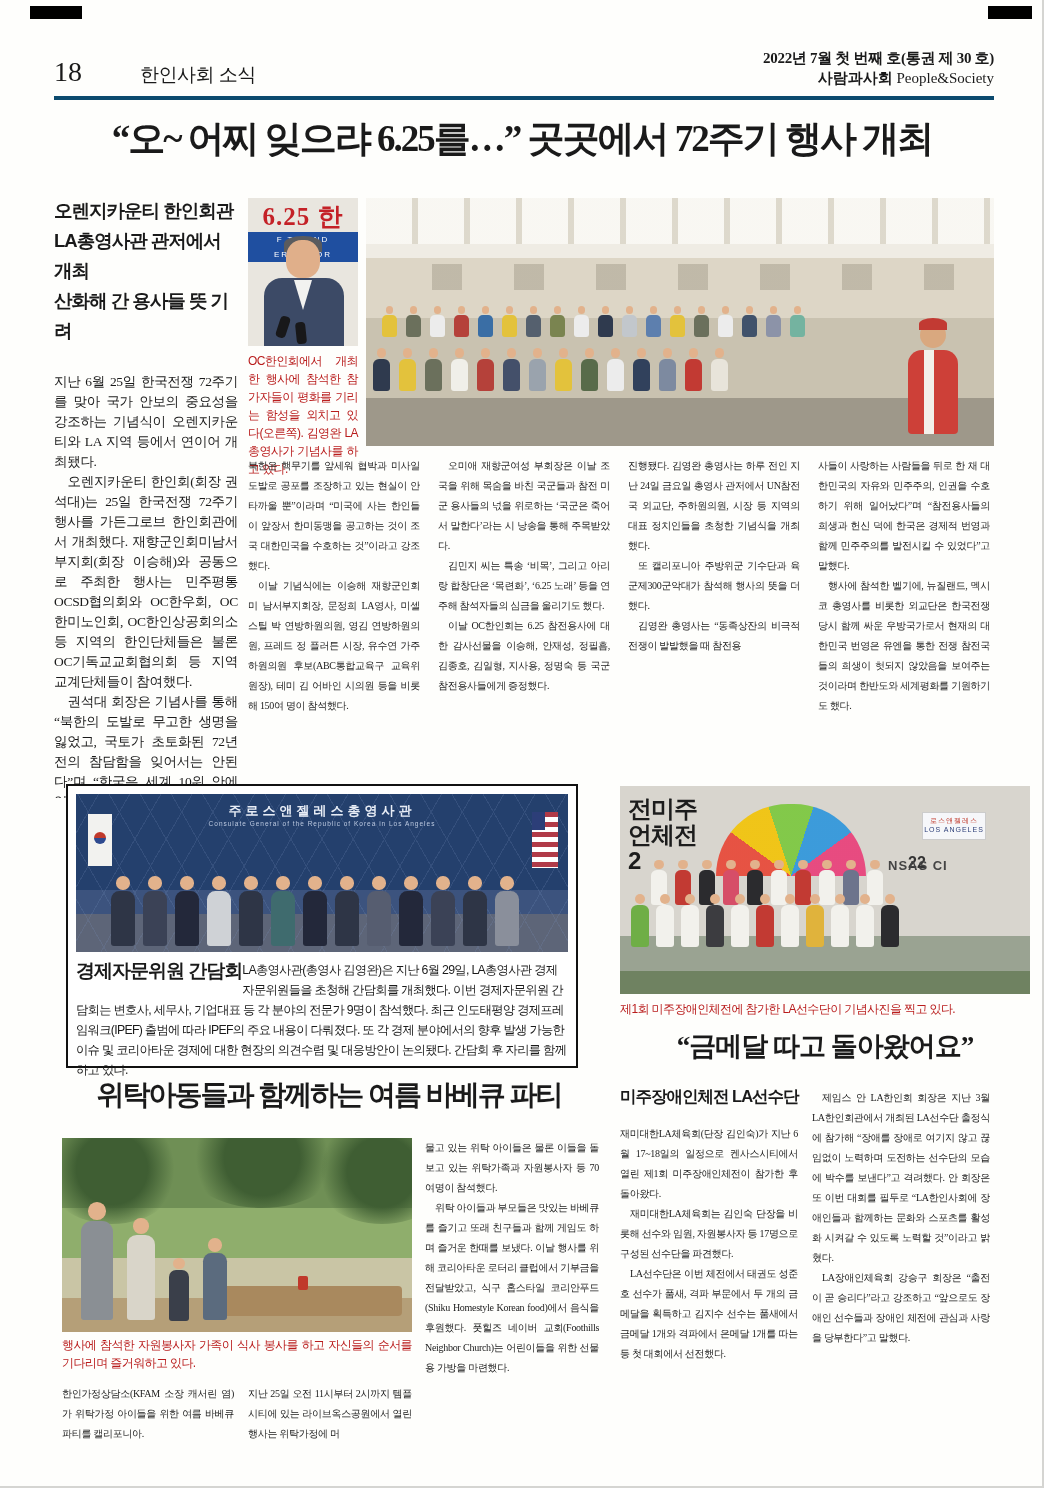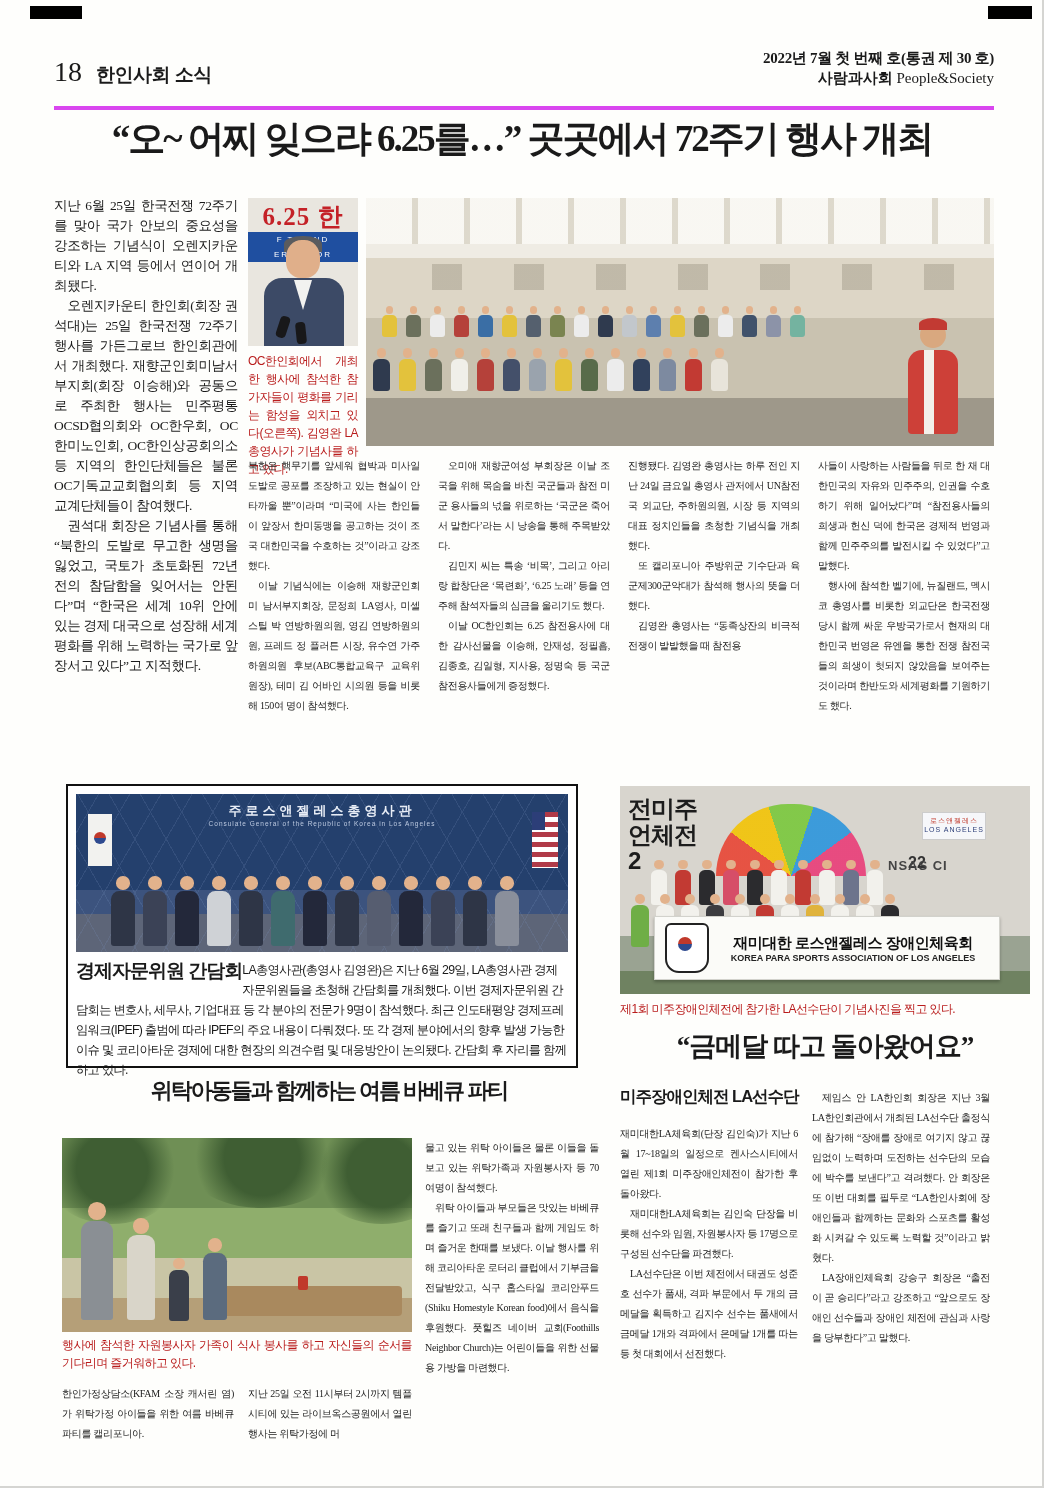--- a/index.html
+++ b/index.html
@@ -3,24 +3,24 @@
 <meta charset="utf-8">
 <style>
   html,body{margin:0;padding:0;background:#888;}
   .page{position:relative;width:1044px;height:1488px;margin:0 auto;background:#fefefc;color:#1a1a1a;overflow:hidden;
         box-shadow:inset -2px 0 0 #d5d5d2, inset 0 -2px 0 #d5d5d2;}
 
   .mark{position:absolute;top:6px;height:13px;background:#000;}
   .mark.l{left:30px;width:52px;} .mark.r{right:12px;width:44px;}
 
   .page-header{position:absolute;left:54px;right:50px;top:42px;height:46px;display:flex;
-               justify-content:space-between;align-items:flex-end;border-bottom:4px solid #d946ef;padding-bottom:18px;}
+               justify-content:space-between;align-items:flex-end;border-bottom:4px solid #0c4a6e;padding-bottom:8px;}
   .ph-left{display:flex;align-items:baseline;gap:14px;}
   .page-num{font-family:"Liberation Serif",serif;font-size:28px;}
-  .section-title{font-family:"Liberation Sans",sans-serif;font-weight:bold;font-size:19px;letter-spacing:-0.5px;}
+  .section-title{font-family:"Liberation Sans",sans-serif;font-weight:normal;font-size:19px;letter-spacing:-0.5px;margin-left:44px;}
   .ph-right{text-align:right;font-size:15px;line-height:1.35;}
   .issue-line{font-family:"Liberation Serif",serif;font-weight:bold;letter-spacing:-0.3px;}
   .edition-ko{font-family:"Liberation Sans",sans-serif;font-weight:bold;}
   .edition-en{font-family:"Liberation Serif",serif;}
 
   .headline1{position:absolute;left:54px;right:54px;top:114px;text-align:center;
              font-family:"Liberation Serif",serif;font-weight:bold;font-size:37px;letter-spacing:-2px;}
 
   .bodytext{font-family:"Liberation Serif","DejaVu Serif",serif;font-size:10px;line-height:20px;
             text-align:justify;letter-spacing:-0.3px;}
@@ -119,21 +119,21 @@
   .paraD-caption{position:absolute;left:620px;top:1000px;width:410px;}
 
   .headline2{position:absolute;left:620px;top:1028px;width:410px;text-align:center;
              font-family:"Liberation Serif",serif;font-weight:bold;font-size:27px;letter-spacing:-1px;}
   .subhead2{position:absolute;left:620px;top:1086px;width:180px;font-family:"Liberation Sans",sans-serif;
             font-weight:bold;font-size:16.5px;letter-spacing:-1px;}
   .ps-col1{position:absolute;left:620px;top:1124px;width:178px;height:338px;overflow:hidden;}
   .ps-col2{position:absolute;left:812px;top:1088px;width:178px;height:376px;overflow:hidden;}
 
   .headline3{position:absolute;left:54px;top:1076px;width:550px;text-align:center;
-             font-family:"Liberation Sans",sans-serif;font-weight:bold;font-size:22px;letter-spacing:-2px;}
+             font-family:"Liberation Sans",sans-serif;font-weight:bold;font-size:28px;letter-spacing:-2px;}
 
   
   .photoE{position:absolute;left:62px;top:1138px;width:350px;height:194px;overflow:hidden;
           background:linear-gradient(180deg,#6f8f55 0 70px,#8fae6c 70px 120px,#c9c5a5 120px 160px,#b59f78 160px 194px);}
   .pe-blob{position:absolute;border-radius:50%;background:radial-gradient(circle,#3f5e33 0 40%,rgba(63,94,51,0) 70%);}
   .pe-table{position:absolute;left:150px;bottom:16px;width:190px;height:30px;background:#a9895e;border-radius:4px;}
   .pe-cup{position:absolute;left:236px;bottom:42px;width:10px;height:14px;background:#c0392b;border-radius:2px;}
   .bbq-caption{position:absolute;left:62px;top:1336px;width:350px;}
   .bbq-col1{position:absolute;left:62px;top:1384px;width:172px;height:80px;overflow:hidden;}
   .bbq-col2{position:absolute;left:248px;top:1384px;width:164px;height:80px;overflow:hidden;}
@@ -160,20 +160,25 @@
       <div>
         <span class="edition-ko">사람과사회</span>
         <span class="edition-en">People&amp;Society</span>
       </div>
     </div>
   </div>
 
   <div class="headline1">“오~ 어찌 잊으랴 6.25를…” 곳곳에서 72주기 행사 개최</div>
 
   <div class="col1">
+    <div class="subhead1">
+      <span>오렌지카운티 한인회관</span>
+      <span>LA총영사관 관저에서 개최</span>
+      <span>산화해 간 용사들 뜻 기려</span>
+    </div>
     <div class="bodytext">
       <p>지난 6월 25일 한국전쟁 72주기를 맞아 국가 안보의 중요성을 강조하는 기념식이 오렌지카운티와 LA 지역 등에서 연이어 개최됐다.</p>
       <p class="indent">오렌지카운티 한인회(회장 권석대)는 25일 한국전쟁 72주기 행사를 가든그로브 한인회관에서 개최했다. 재향군인회미남서부지회(회장 이승해)와 공동으로 주최한 행사는 민주평통OCSD협의회와 OC한우회, OC한미노인회, OC한인상공회의소 등 지역의 한인단체들은 불론 OC기독교교회협의회 등 지역 교계단체들이 참여했다.</p>
       <p class="indent">권석대 회장은 기념사를 통해 “북한의 도발로 무고한 생명을 잃었고, 국토가 초토화된 72년 전의 참담함을 잊어서는 안된다”며 “한국은 세계 10위 안에 있는 경제 대국으로 성장해 세계 평화를 위해 노력하는 국가로 앞장서고 있다”고 지적했다.</p>
 
     </div>
   </div>
 
   <div class="photoA-wrap">
     <div class="photoA">
@@ -322,27 +327,20 @@
         <i class="person" style="--w:20px;--h:54px;--c:#f2f1ec"></i>
         <i class="person" style="--w:20px;--h:54px;--c:#3c3c40"></i>
         <i class="person" style="--w:20px;--h:54px;--c:#f2f1ec"></i>
         <i class="person" style="--w:20px;--h:54px;--c:#c23a33"></i>
         <i class="person" style="--w:20px;--h:54px;--c:#f2f1ec"></i>
         <i class="person" style="--w:20px;--h:54px;--c:#e0b33c"></i>
         <i class="person" style="--w:20px;--h:54px;--c:#f2f1ec"></i>
         <i class="person" style="--w:20px;--h:54px;--c:#f2f1ec"></i>
         <i class="person" style="--w:20px;--h:54px;--c:#2b2b2e"></i>
     </div>
-    <div class="pd-banner">
-      <div class="pd-logo"></div>
-      <div class="pd-banner-text">
-        <div class="pd-banner-ko">재미대한 로스앤젤레스 장애인체육회</div>
-        <div class="pd-banner-en">KOREA PARA SPORTS ASSOCIATION OF LOS ANGELES</div>
-      </div>
-    </div>
   </div>
   <div class="paraD-caption caption">제1회 미주장애인체전에 참가한 LA선수단이 기념사진을 찍고 있다.</div>
 
   <div class="headline2">“금메달 따고 돌아왔어요”</div>
   <div class="subhead2">미주장애인체전 LA선수단</div>
   <div class="ps-col1 bodytext">
     <p>재미대한LA체육회(단장 김인숙)가 지난 6월 17~18일의 일정으로 켄사스시티에서 열린 제1회 미주장애인체전이 참가한 후 돌아왔다.</p>
     <p class="indent">재미대한LA체육회는 김인숙 단장을 비롯해 선수와 임원, 자원봉사자 등 17명으로 구성된 선수단을 파견했다.</p>
     <p class="indent">LA선수단은 이번 체전에서 태권도 성준호 선수가 품새, 격파 부문에서 두 개의 금메달을 획득하고 김지수 선수는 품새에서 금메달 1개와 격파에서 은메달 1개를 따는 등 첫 대회에서 선전했다.</p>
   </div>

